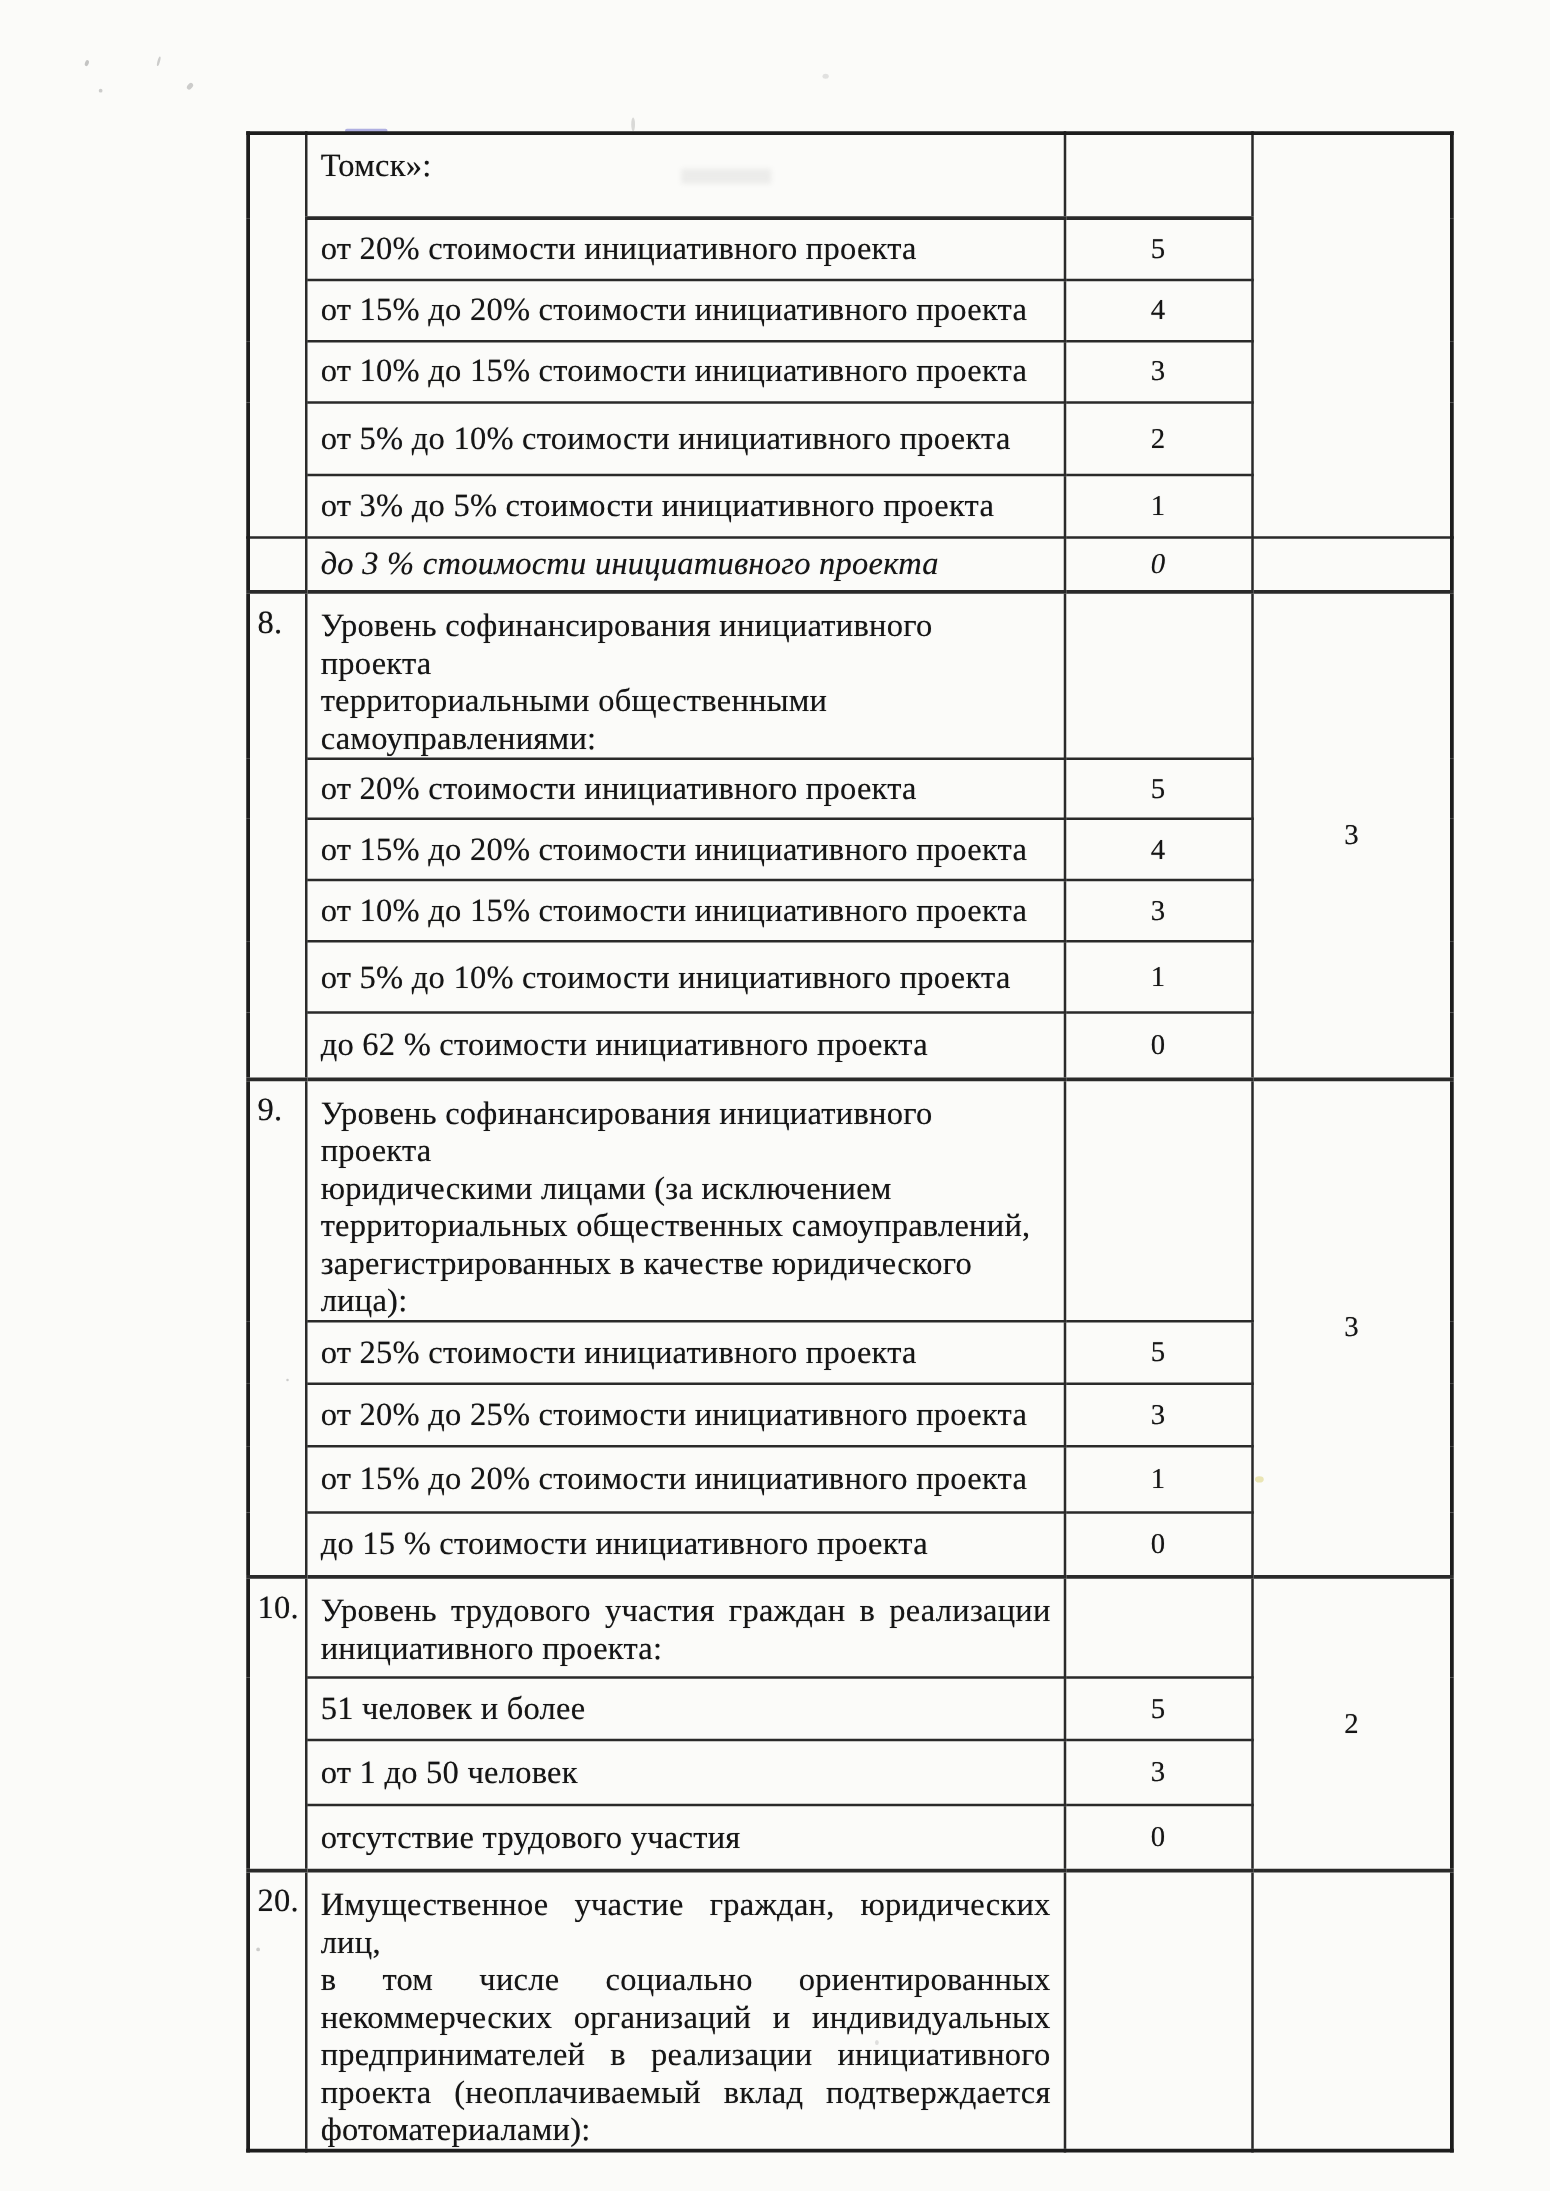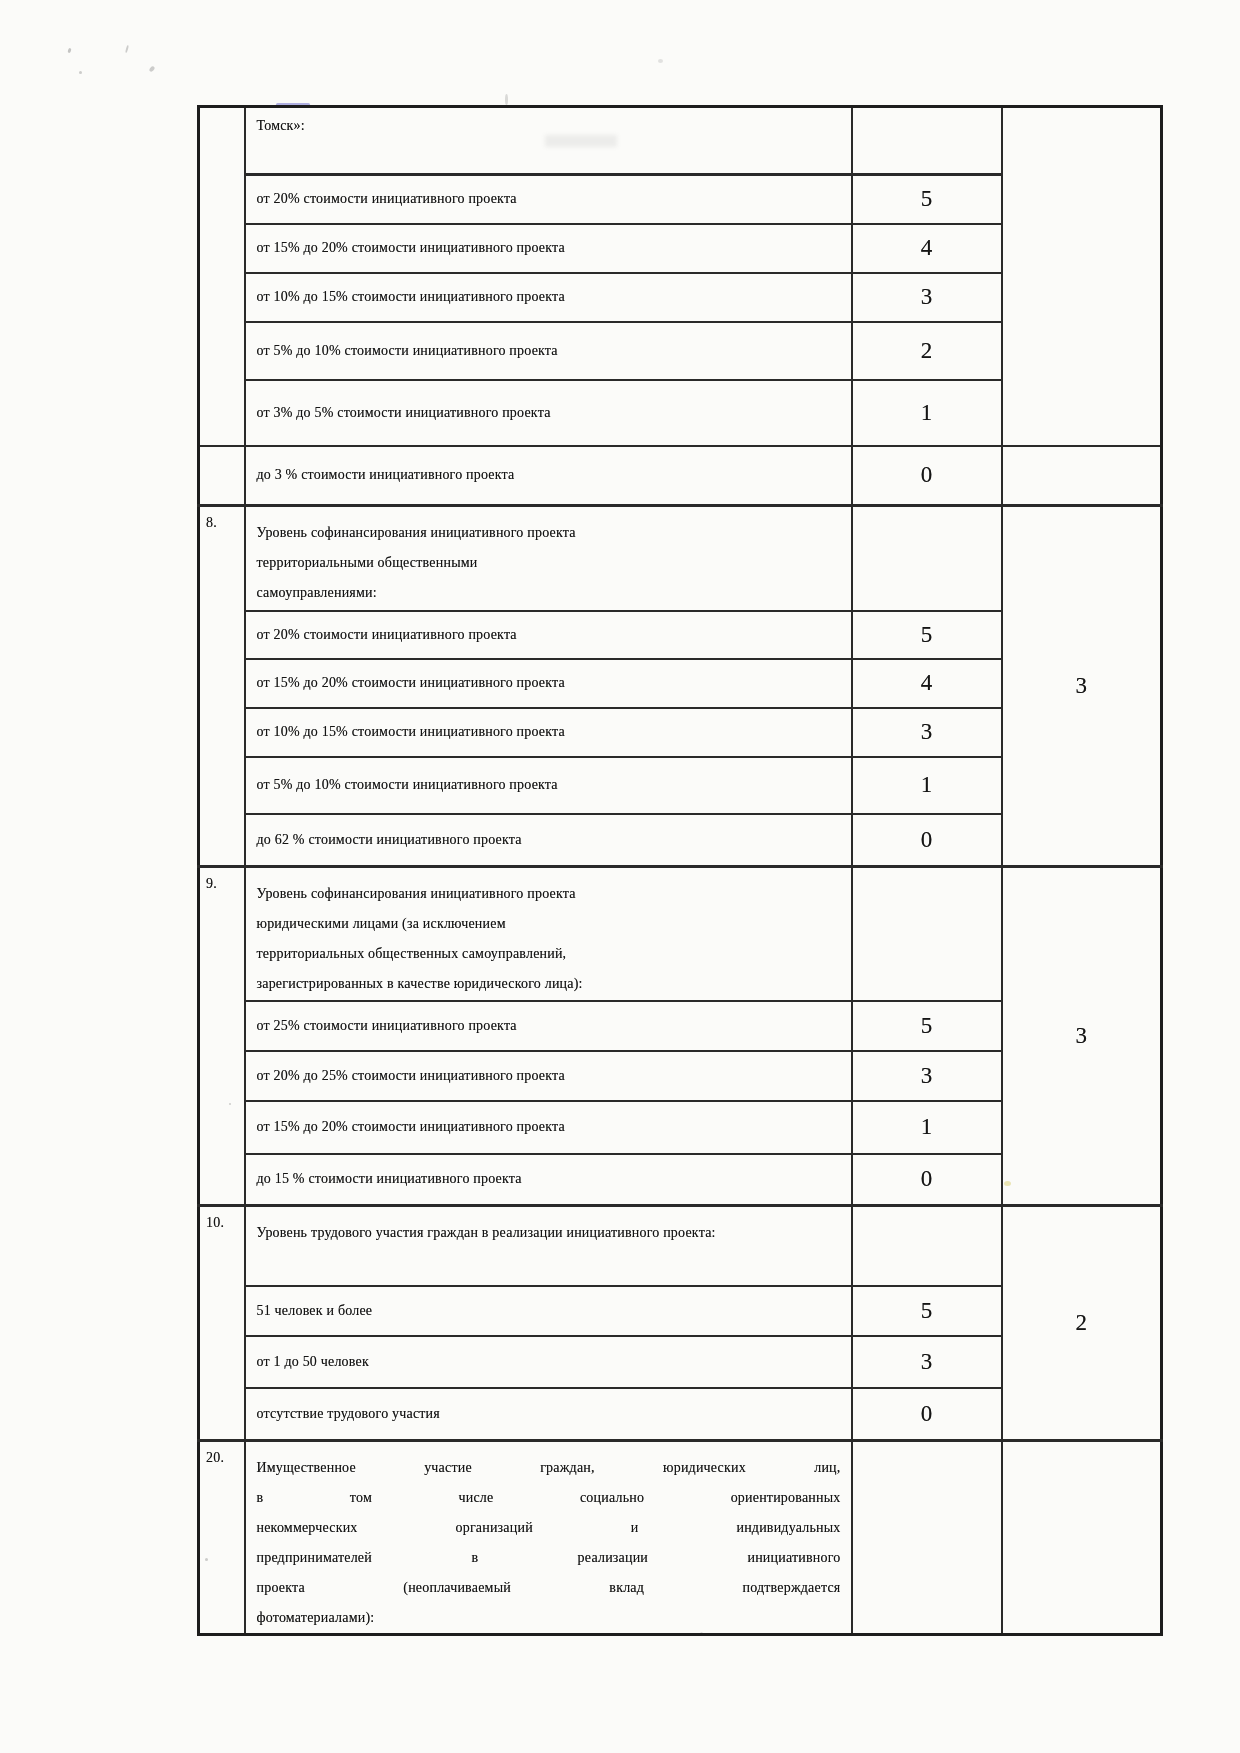--- a/index.html
+++ b/index.html
@@ -13,21 +13,21 @@
   }
   .page{position:absolute;inset:0;}
   table.criteria{
     position:absolute;left:197px;top:105px;
     width:963px;
     border-collapse:collapse;table-layout:fixed;
     border:3px solid #1d1d1d;
   }
   td{
     border:2px solid #2a2a2a;
-    font-size:14px;
+    font-size:26px;
     color:#151515;
     vertical-align:middle;
     padding:0 10px 0 11px;
     text-shadow:0 0 0.6px rgba(25,25,25,0.55);
     letter-spacing:0.2px;
     overflow:hidden;
   }
   col.c-num{width:46px;}
   col.c-crit{width:607px;}
   col.c-score{width:150px;}
@@ -87,25 +87,25 @@
       <td class="score">4</td>
     </tr>
     <tr style="height:49px;">
       <td>от 10% до 15% стоимости инициативного проекта</td>
       <td class="score">3</td>
     </tr>
     <tr style="height:58px;">
       <td>от 5% до 10% стоимости инициативного проекта</td>
       <td class="score">2</td>
     </tr>
-    <tr style="height:66px;">
+    <tr style="height:50px;">
       <td>от 3% до 5% стоимости инициативного проекта</td>
       <td class="score">1</td>
     </tr>
-    <tr style="height:60px;">
+    <tr style="height:44px;font-style:italic;">
       <td class="num"></td>
       <td>до 3 % стоимости инициативного проекта</td>
       <td class="score">0</td>
       <td class="final"></td>
     </tr>
 
     <tr class="sect" style="height:105px;">
       <td class="num" rowspan="6">8.</td>
       <td class="head pre">Уровень софинансирования инициативного проекта
 территориальными общественными

